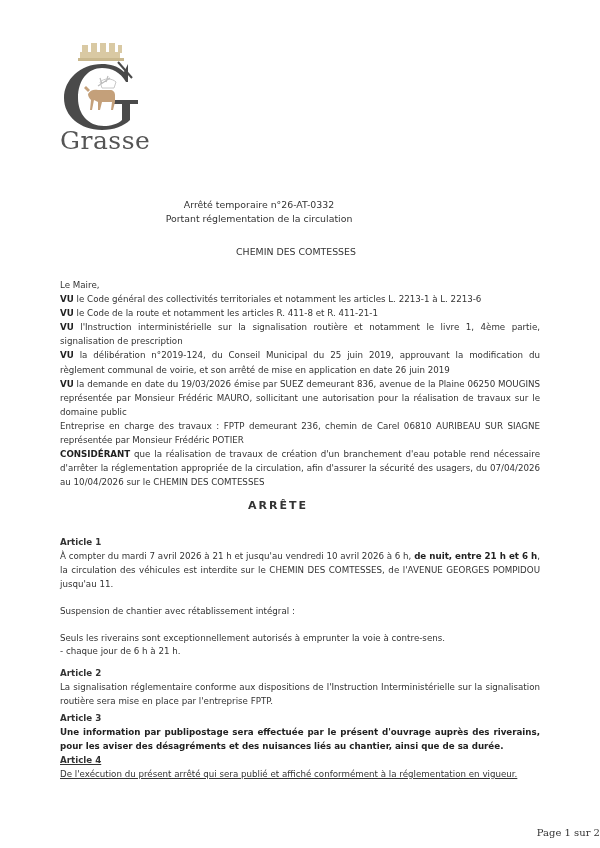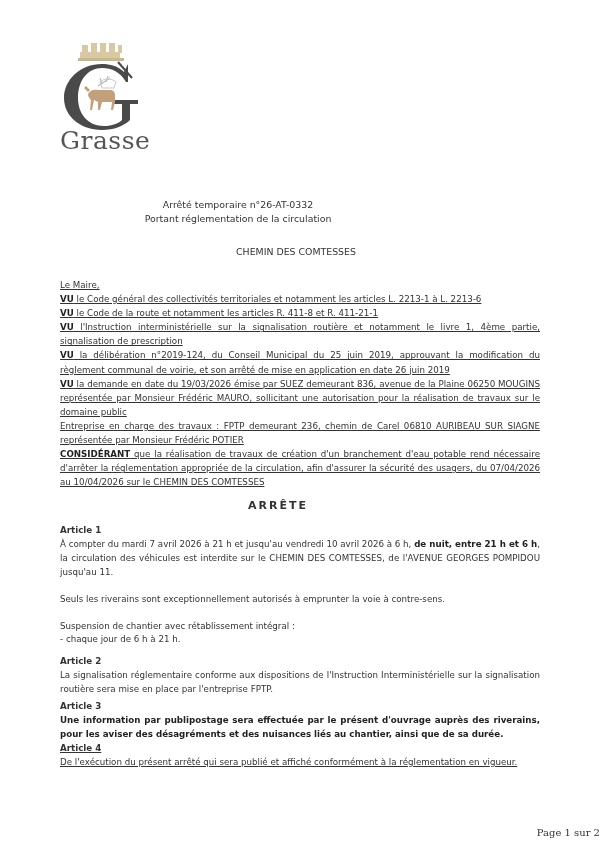--- a/index.html
+++ b/index.html
@@ -6,33 +6,33 @@
   body { width: 600px; height: 848px; position: relative; overflow: hidden;
          font-family: "DejaVu Sans", sans-serif; color: #2a2a2a; }
   .page { position: absolute; left: 0; top: 0; width: 600px; height: 848px; }
   .logo { position: absolute; left: 58px; top: 42px; width: 96px; height: 90px; }
   .brand { position: absolute; left: 60px; top: 126px; font-family: "DejaVu Serif", serif;
            font-size: 25px; color: #555; letter-spacing: 0.5px; text-align: center; }
   .contact { position: absolute; left: 60px; top: 162px; font-size: 9.2px; line-height: 14px; color: #333; }
   .contact .phone { padding-left: 2px; }
   .phone-icon { display: inline-block; width: 10px; font-size: 9px; margin-right: 6px; }
   .title-block { position: absolute; left: 0; width: 476px; top: 198px; text-align: center;
-                 font-size: 9.4px; line-height: 14px; color: #333; }
+                 font-size: 9.4px; line-height: 14px; color: #333; padding-left: 21px; }
   .street { position: absolute; left: 0; width: 592px; top: 246px; text-align: center;
             font-size: 9.4px; color: #333; }
   .body { position: absolute; left: 60px; width: 480px; top: 278px; font-size: 8.7px;
           line-height: 14.1px; color: #333; text-align: justify; }
-  .body p { margin: 0; text-decoration: underline; }
+  .body p { margin: 0; }
   .b { font-weight: bold; color: #222; }
   .arrete-head { position: absolute; left: 0; width: 556px; top: 499px; text-align: center;
                  font-size: 11px; font-weight: bold; letter-spacing: 2px; color: #333; }
   .art { position: absolute; left: 60px; width: 480px; font-size: 8.7px; line-height: 13.9px;
          color: #333; text-align: justify; }
   .art p { margin: 0; }
-  .art .head { font-weight: bold; color: #333; }
+  .art .head { font-weight: bold; color: #333; margin-top: 12px; }
   .footer { position: absolute; left: 0; width: 600px; top: 827px; text-align: right;
             font-family: "DejaVu Serif", serif; font-size: 10px; color: #333; }
 </style>
 </head>
 <body>
 
 <div class="page">
 
   <svg class="logo" viewBox="0 0 96 90">
 
@@ -76,22 +76,22 @@
     <p><span class="b">VU</span><span> la demande en date du 19/03/2026 émise par SUEZ demeurant 836, avenue de la Plaine 06250 MOUGINS représentée par Monsieur Frédéric MAURO, sollicitant une autorisation pour la réalisation de travaux sur le domaine public</span></p>
     <p>Entreprise en charge des travaux : FPTP demeurant 236, chemin de Carel 06810 AURIBEAU SUR SIAGNE représentée par Monsieur Frédéric POTIER</p>
     <p><span class="b">CONSIDÉRANT</span><span> que la réalisation de travaux de création d'un branchement d'eau potable rend nécessaire d'arrêter la réglementation appropriée de la circulation, afin d'assurer la sécurité des usagers, du 07/04/2026 au 10/04/2026 sur le CHEMIN DES COMTESSES</span></p>
   </div>
 
   <div class="arrete-head">ARRÊTE</div>
 
   <div class="art" style="top:524px;">
     <p class="head">Article 1</p>
     <p><span>À compter du mardi 7 avril 2026 à 21 h et jusqu'au vendredi 10 avril 2026 à 6 h, </span><span class="b">de nuit, entre 21 h et 6 h</span><span>, la circulation des véhicules est interdite sur le CHEMIN DES COMTESSES, de l'AVENUE GEORGES POMPIDOU jusqu'au 11.</span></p>
+    <p style="margin-top:13px;">Suspension de chantier avec rétablissement intégral :</p>
     <p style="margin-top:13px;">Seuls les riverains sont exceptionnellement autorisés à emprunter la voie à contre-sens.</p>
-    <p style="margin-top:13px;">Suspension de chantier avec rétablissement intégral :</p>
     <p>- chaque jour de 6 h à 21 h.</p>
   </div>
 
   <div class="art" style="top:655px;">
     <p class="head">Article 2</p>
     <p>La signalisation réglementaire conforme aux dispositions de l'Instruction Interministérielle sur la signalisation routière sera mise en place par l'entreprise FPTP.</p>
   </div>
 
   <div class="art" style="top:700px;">
     <p class="head">Article 3</p>

